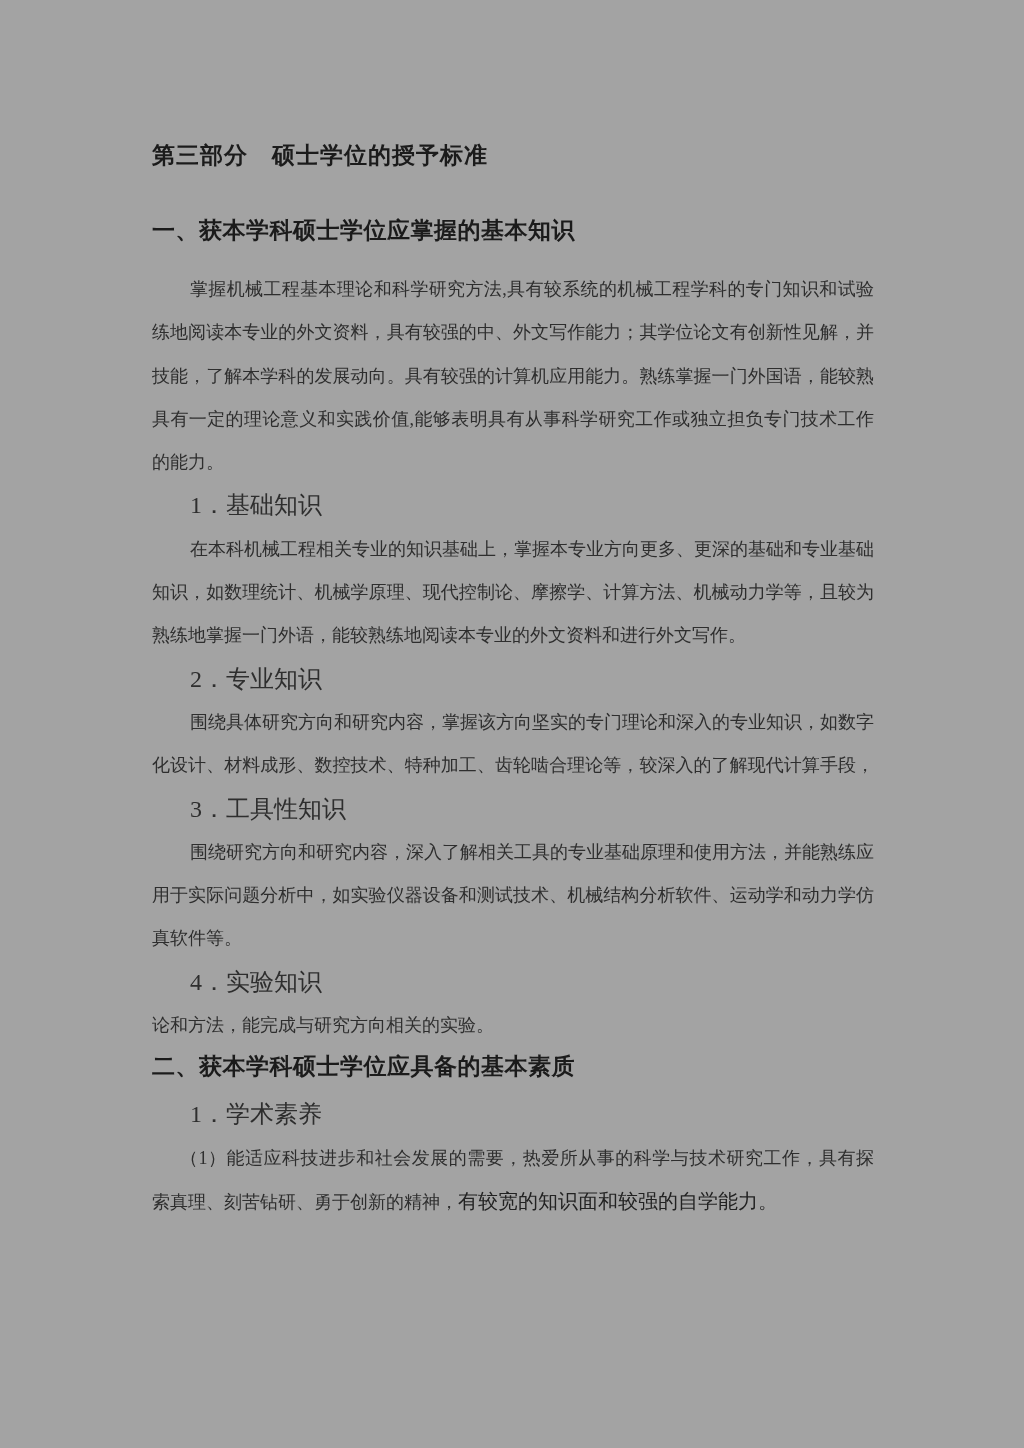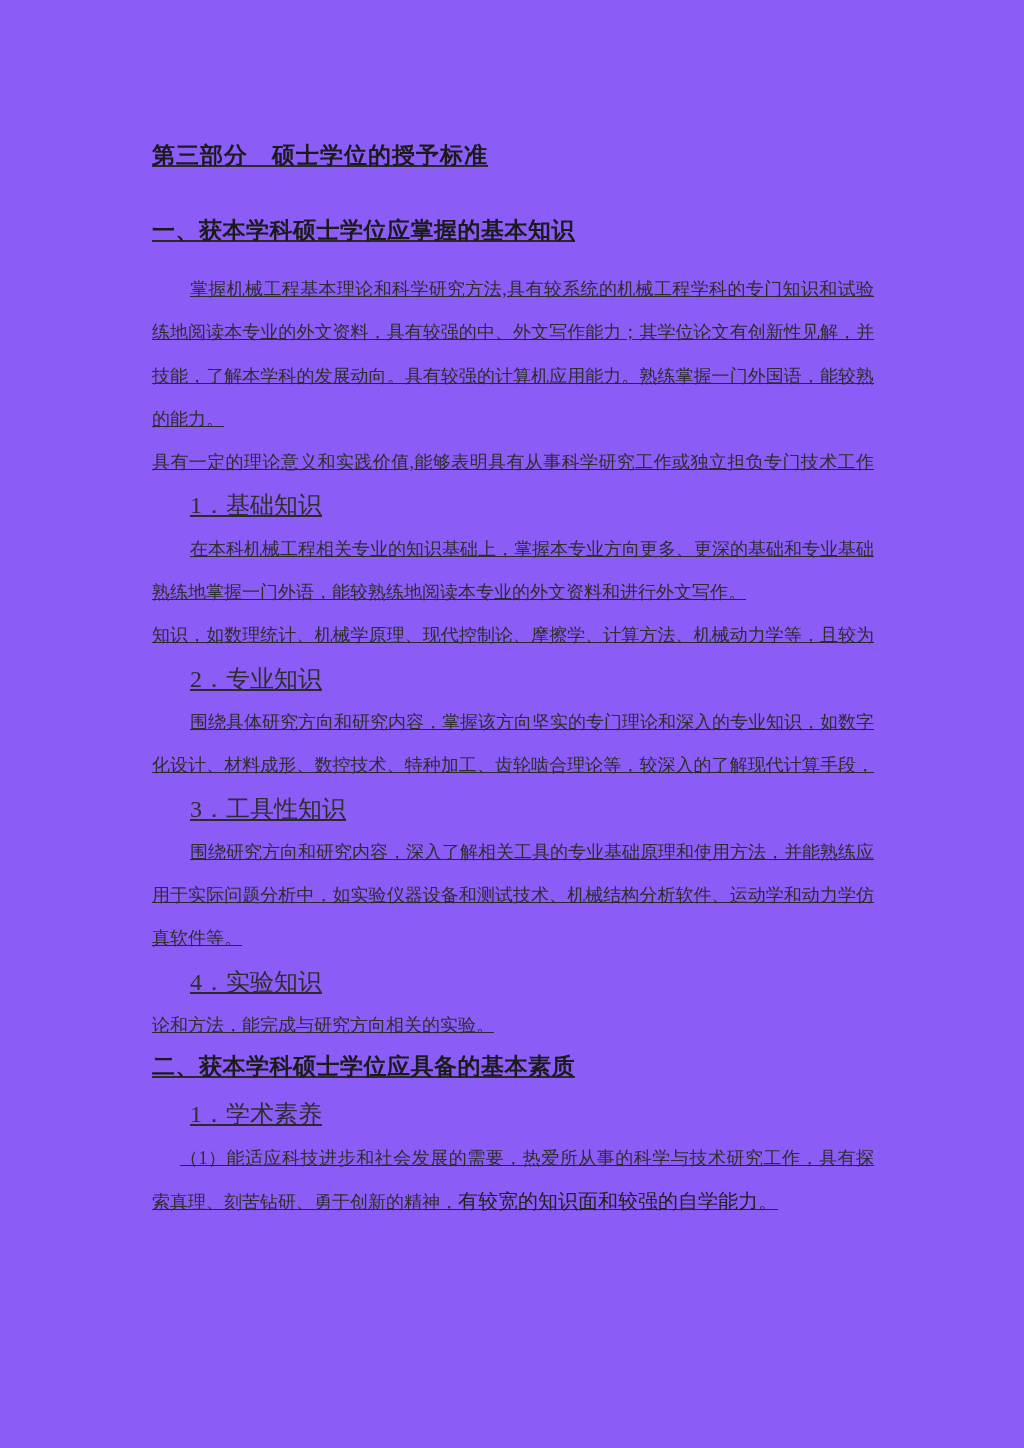--- a/index.html
+++ b/index.html
@@ -4,27 +4,26 @@
 <style>
   html, body {
     margin: 0;
     padding: 0;
     background: #ffffff;
   }
   .page {
     position: relative;
     width: 1024px;
     height: 1448px;
-    background: #8b5cf6;
+    background: #a3a3a3;
     box-sizing: border-box;
     padding: 140px 150px 0 152px;
     font-family: "Liberation Serif", serif;
     color: #2a2a2a;
     overflow: hidden;
-    text-decoration: underline;
   }
   .content {
     width: 722px;
   }
   .doc-title {
     font-family: "Liberation Sans", sans-serif;
     font-weight: 700;
     font-size: 23px;
     line-height: 30px;
     height: 30px;
@@ -85,27 +84,27 @@
 <div class="page">
   <div class="content">
 
     <div class="doc-title">第三部分　硕士学位的授予标准</div>
 
     <div class="sec-heading">一、获本学科硕士学位应掌握的基本知识</div>
 
     <div class="line full indent">掌握机械工程基本理论和科学研究方法,具有较系统的机械工程学科的专门知识和试验</div>
     <div class="line full">练地阅读本专业的外文资料，具有较强的中、外文写作能力；其学位论文有创新性见解，并</div>
     <div class="line full">技能，了解本学科的发展动向。具有较强的计算机应用能力。熟练掌握一门外国语，能较熟</div>
+    <div class="line full">具有一定的理论意义和实践价值,能够表明具有从事科学研究工作或独立担负专门技术工作</div>
     <div class="line">的能力。</div>
-    <div class="line full">具有一定的理论意义和实践价值,能够表明具有从事科学研究工作或独立担负专门技术工作</div>
 
     <div class="item-label">1．基础知识</div>
     <div class="line full indent">在本科机械工程相关专业的知识基础上，掌握本专业方向更多、更深的基础和专业基础</div>
+    <div class="line full">知识，如数理统计、机械学原理、现代控制论、摩擦学、计算方法、机械动力学等，且较为</div>
     <div class="line">熟练地掌握一门外语，能较熟练地阅读本专业的外文资料和进行外文写作。</div>
-    <div class="line full">知识，如数理统计、机械学原理、现代控制论、摩擦学、计算方法、机械动力学等，且较为</div>
 
     <div class="item-label">2．专业知识</div>
     <div class="line full indent">围绕具体研究方向和研究内容，掌握该方向坚实的专门理论和深入的专业知识，如数字</div>
     <div class="line full">化设计、材料成形、数控技术、特种加工、齿轮啮合理论等，较深入的了解现代计算手段，</div>
 
     <div class="item-label">3．工具性知识</div>
     <div class="line full indent">围绕研究方向和研究内容，深入了解相关工具的专业基础原理和使用方法，并能熟练应</div>
     <div class="line full">用于实际问题分析中，如实验仪器设备和测试技术、机械结构分析软件、运动学和动力学仿</div>
     <div class="line">真软件等。</div>
 

